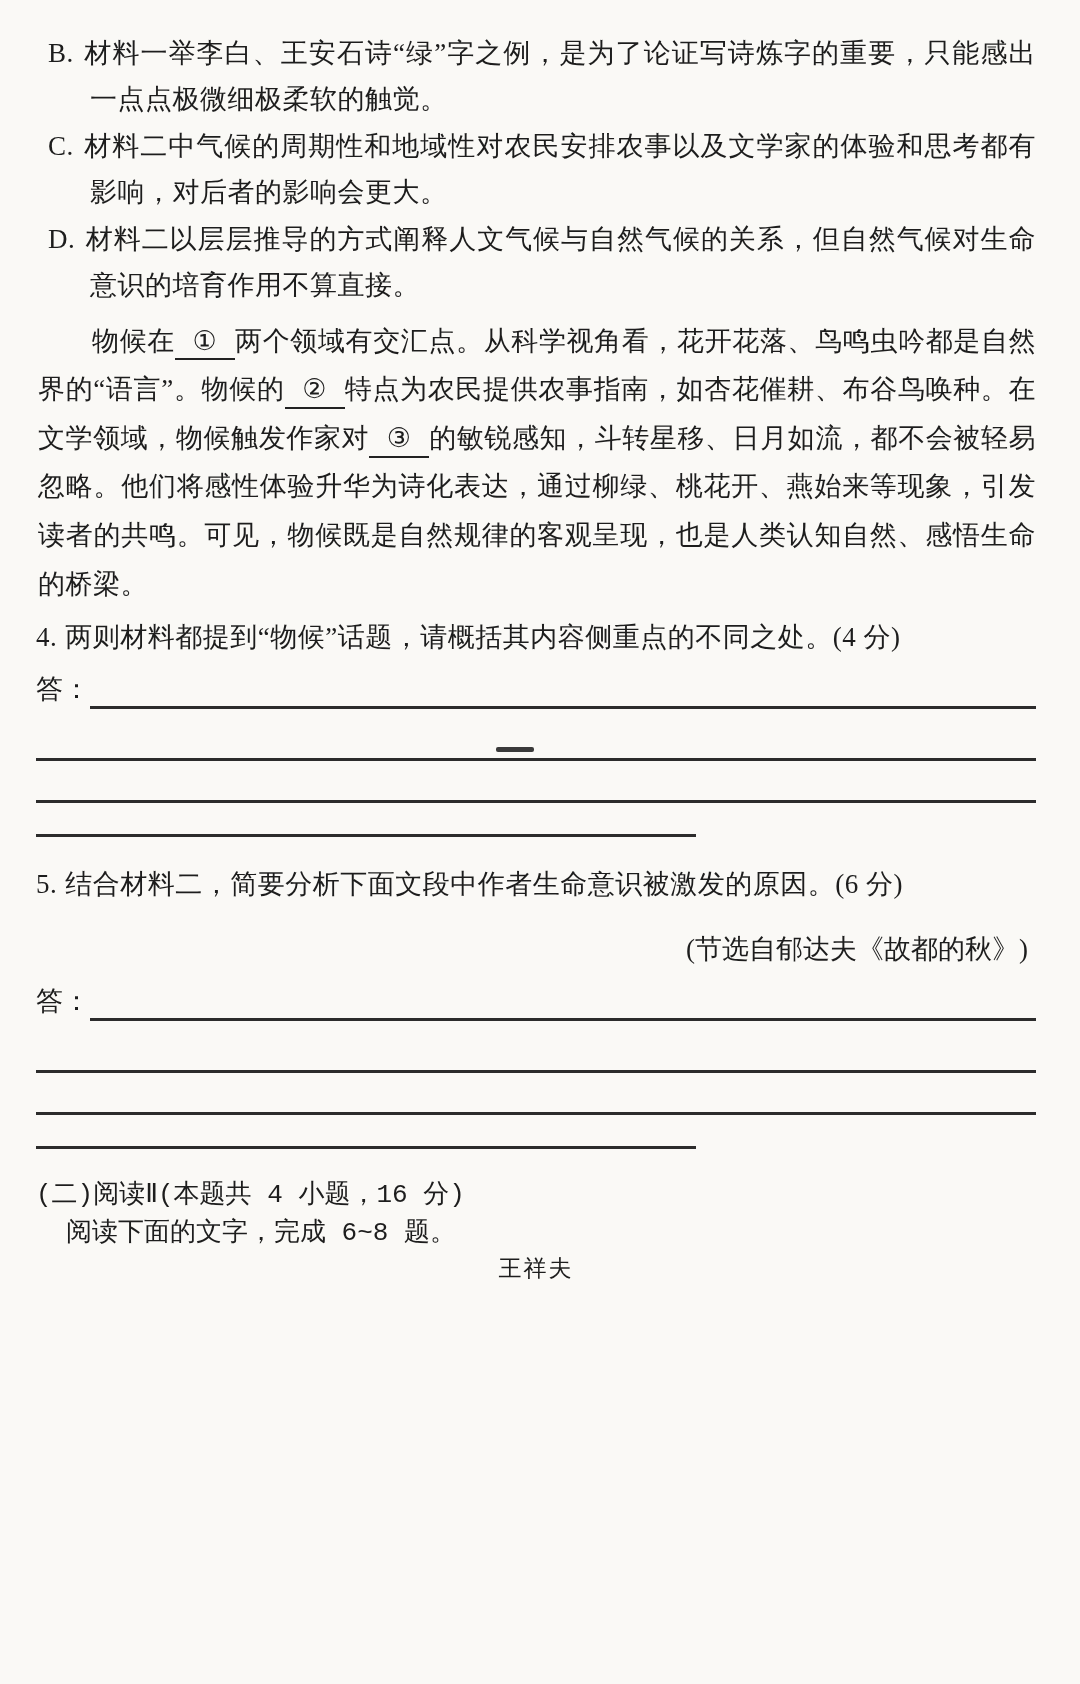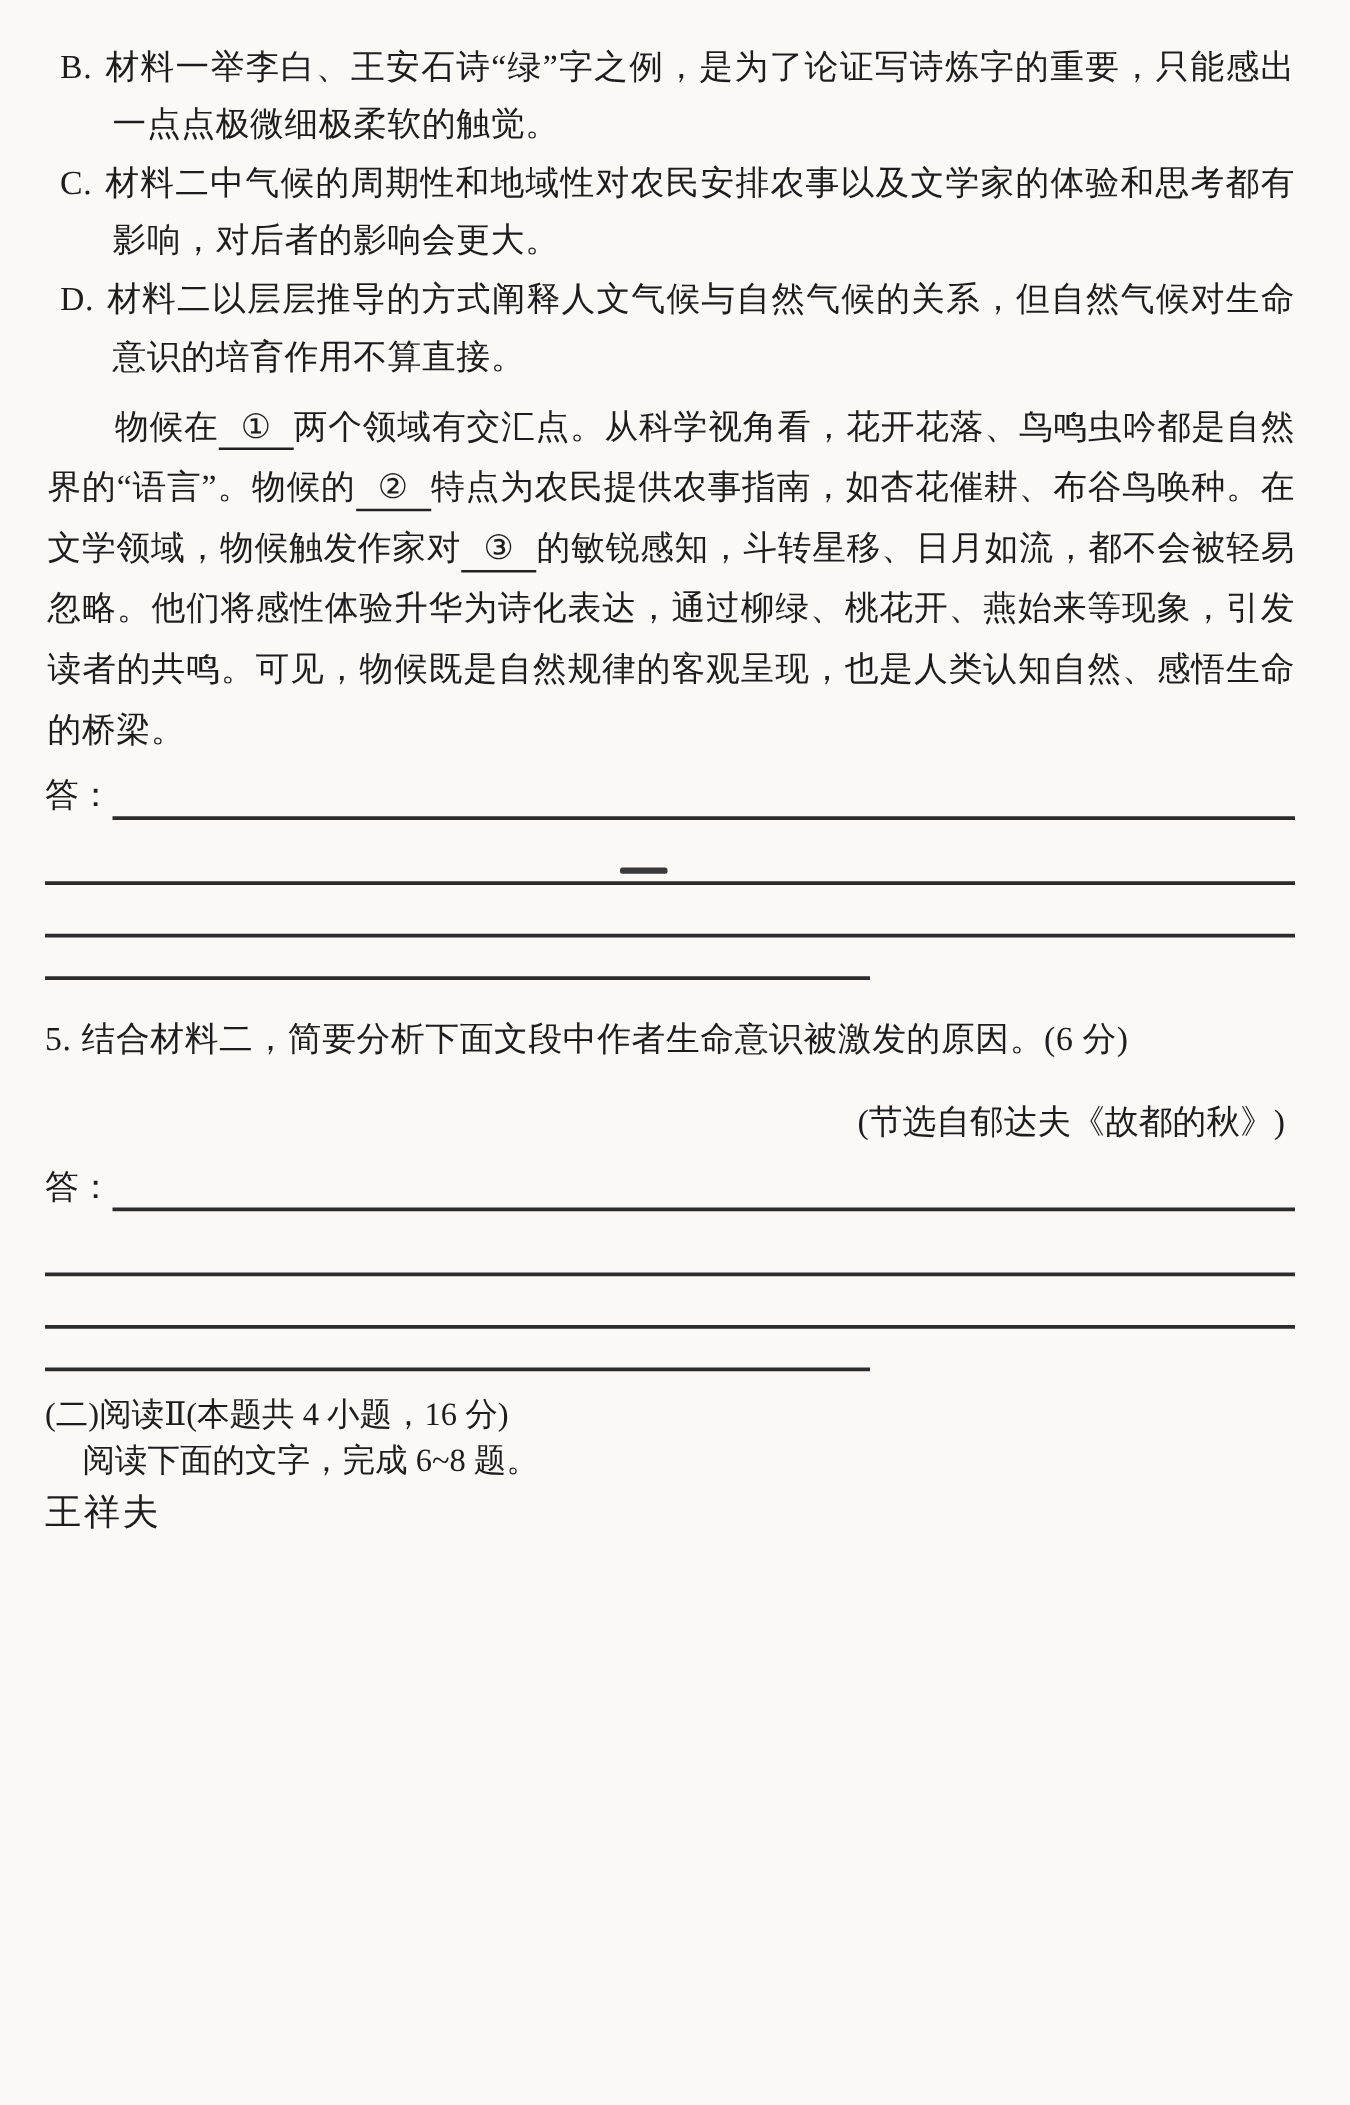--- a/index.html
+++ b/index.html
@@ -78,37 +78,37 @@
     background: #3a3a3a;
     border-radius: 2px;
   }
   .attribution {
     text-align: right;
     font-size: 27px;
     line-height: 1.7;
     padding-right: 8px;
     margin-top: 20px;
   }
-  .section2 { margin-top: 16px; }
+  .section2 { margin-top: 28px; font-family: Liberation Mono, monospace; }
   .section2-heading { font-size: 26px; line-height: 1.45; }
   .section2-instruction {
     font-size: 26px;
     line-height: 1.45;
     padding-left: 30px;
   }
   .reading-title {
     text-align: center;
     font-size: 33px;
     letter-spacing: 6px;
     margin-top: 14px;
     line-height: 1.35;
   }
   .reading-author {
-    text-align: left;
-    font-size: 29px;
+    text-align: center;
+    font-size: 23px;
     letter-spacing: 2px;
     line-height: 1.4;
     margin-top: 2px;
   }
   .gap-md { height: 22px; }
 </style>
 </head>
 <body>
 
 <div class="page">
@@ -121,20 +121,23 @@
   </div>
   <div class="txt option">
     <span class="opt-label">D.</span><span>材料二以层层推导的方式阐释人文气候与自然气候的关系，但自然气候对生命意识的培育作用不算直接。</span>
   </div>
 
 
   <div class="txt passage">
     <span class="passage-flow">物候在</span><span class="blank">①</span><span class="passage-flow">两个领域有交汇点。从科学视角看，花开花落、鸟鸣虫吟都是自然界的“语言”。物候的</span><span class="blank">②</span><span class="passage-flow">特点为农民提供农事指南，如杏花催耕、布谷鸟唤种。在文学领域，物候触发作家对</span><span class="blank">③</span><span class="passage-flow">的敏锐感知，斗转星移、日月如流，都不会被轻易忽略。他们将感性体验升华为诗化表达，通过柳绿、桃花开、燕始来等现象，引发读者的共鸣。可见，物候既是自然规律的客观呈现，也是人类认知自然、感悟生命的桥梁。</span>
   </div>
 
+  <div class="txt question">
+    <span class="q-num">4.</span><span>两则材料都提到“物候”话题，请概括其内容侧重点的不同之处。(4 分)</span>
+  </div>
 
   <div class="answer-row">
     <span class="answer-label">答：</span>
     <span class="answer-first-line"></span>
   </div>
   <div class="ans-line">
     <span class="stray-mark"></span>
   </div>
   <div class="ans-line tight"></div>
   <div class="ans-line short"></div>

